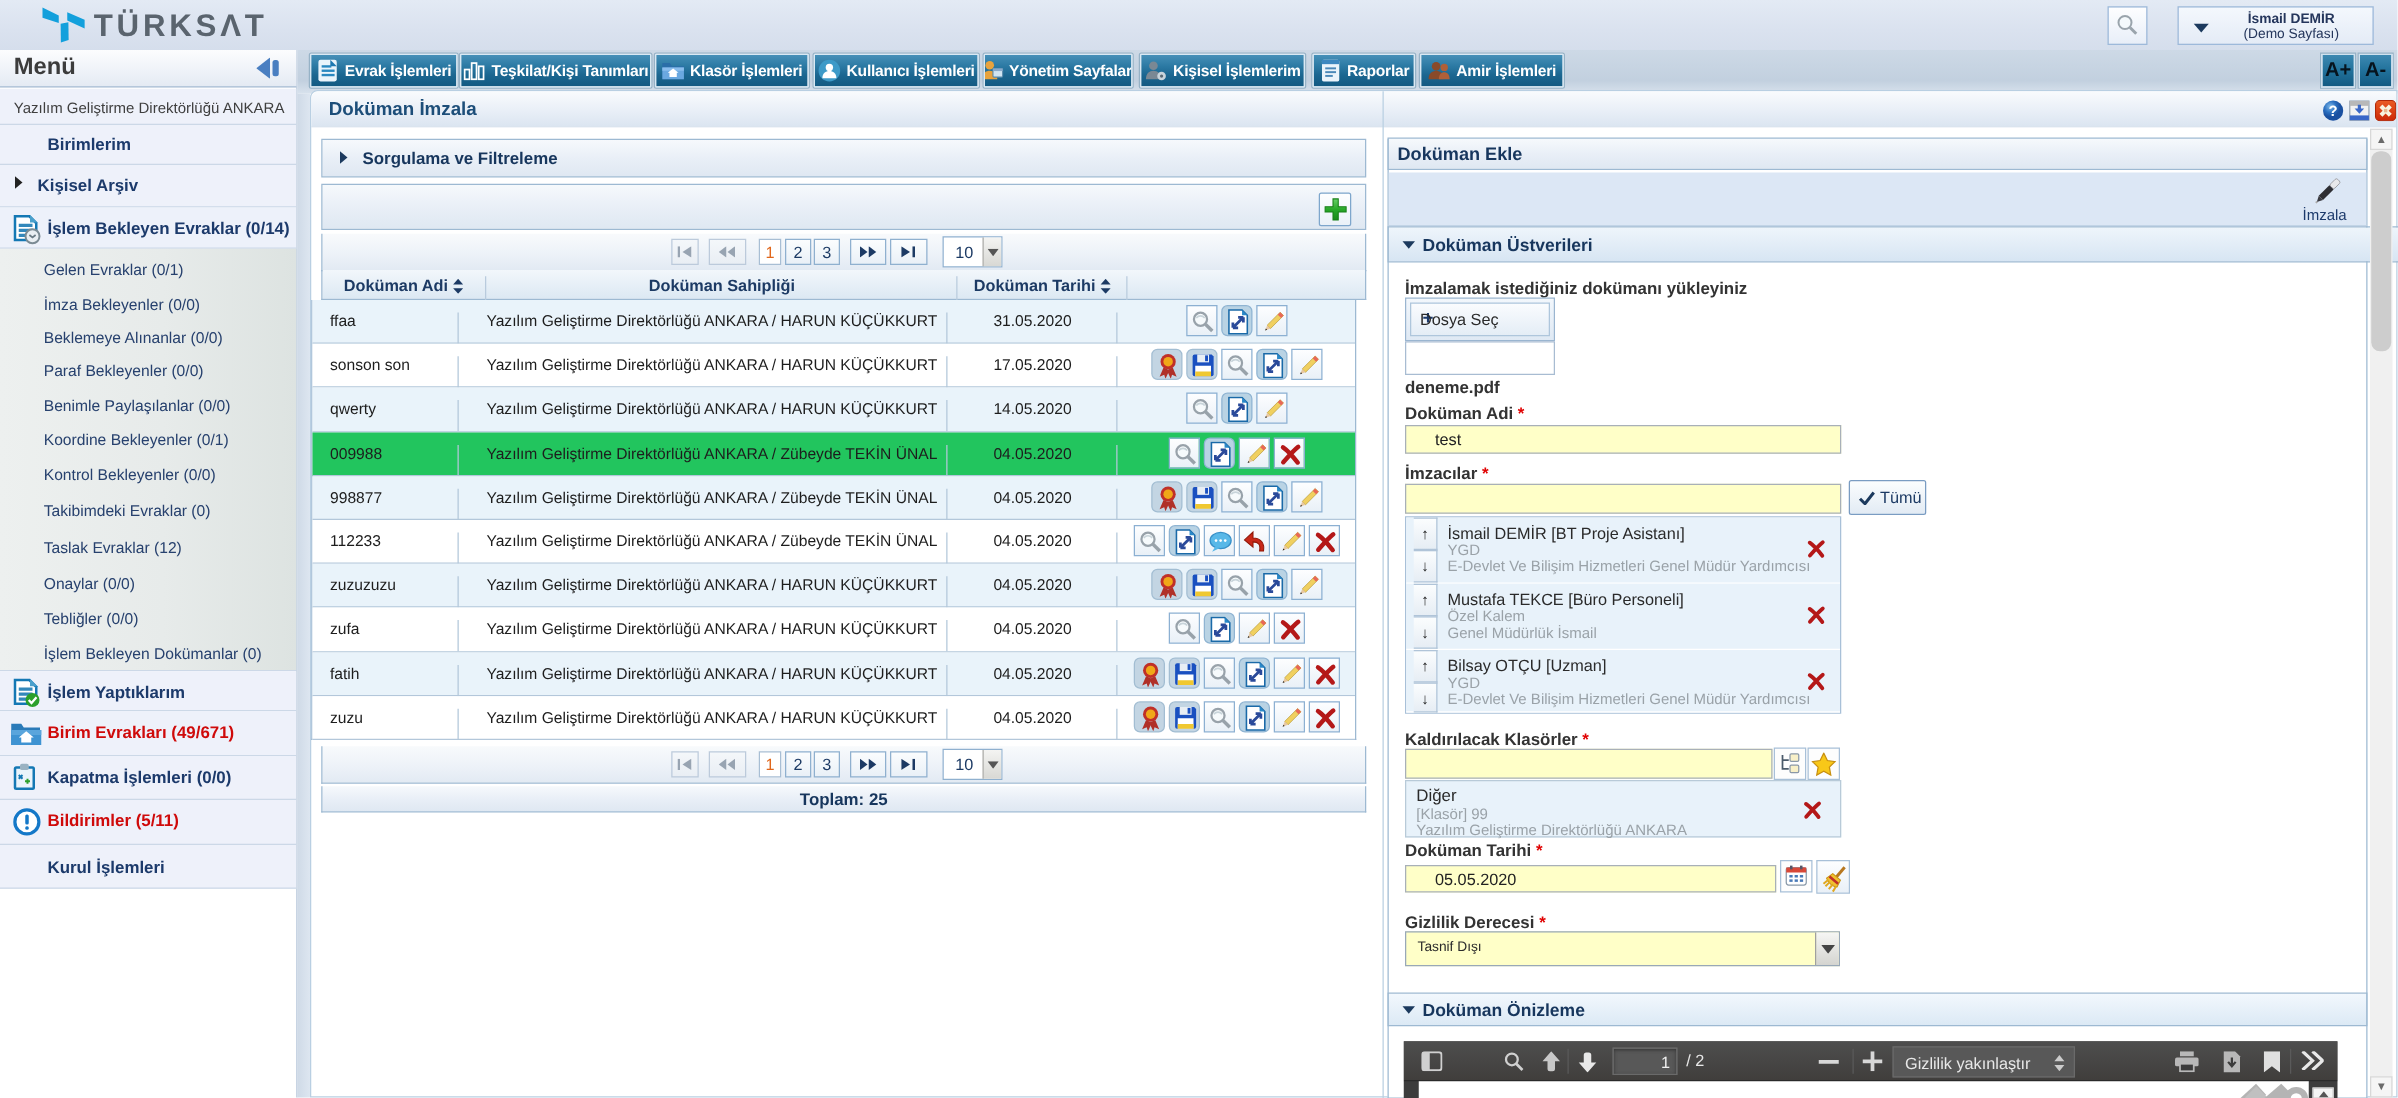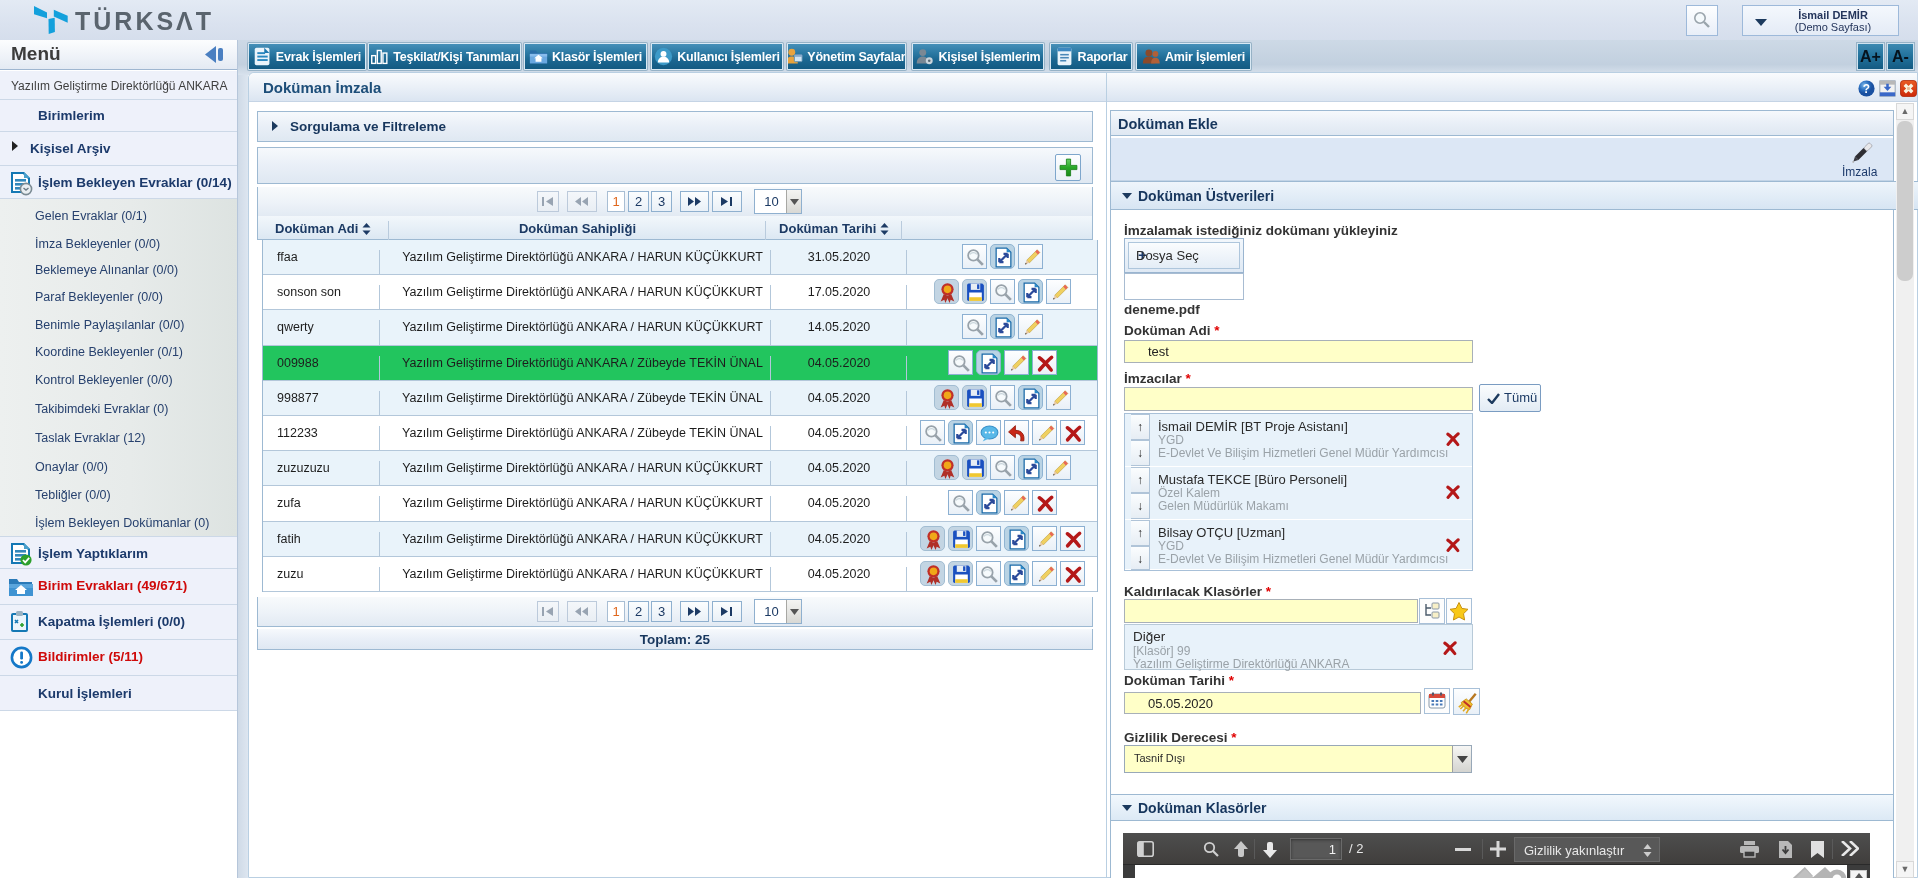--- a/index.html
+++ b/index.html
@@ -383,21 +383,21 @@
           <path d="M4.5 0 L8.5 4.5 H0.5 Z" fill="#1c3a64"></path>
           <path d="M4.5 12 L8.5 7.5 H0.5 Z" fill="#1c3a64"></path>
         </svg></span>
     <span class="hc" style="left:132px;width:376px;">Doküman Sahipliği</span>
     <span class="hc" style="left:509px;width:135px;">Doküman Tarihi <svg width="9" height="12" viewBox="0 0 9 12" style="vertical-align:-2px">
           <path d="M4.5 0 L8.5 4.5 H0.5 Z" fill="#1c3a64"></path>
           <path d="M4.5 12 L8.5 7.5 H0.5 Z" fill="#1c3a64"></path>
         </svg></span>
     <span class="hc" style="left:645px;width:189px;border-right:none;">&nbsp;</span>
   </div>
-  <div style="position:absolute;left:13px;top:167px;width:836px;height:352px;border:1px solid #9db9d2;border-top:none;">
+  <div style="position:absolute;left:0;top:167px;width:836px;height:352px;border:1px solid #9db9d2;border-top:none;">
 <div class="trow" style="top:0.0px;background:#e9f3fa;">
         <span class="c1">ffaa</span>
         <span class="c2">Yazılım Geliştirme Direktörlüğü ANKARA / HARUN KÜÇÜKKURT</span>
         <span class="c3">31.05.2020</span>
         <span class="c4"><span class="ib w"><svg width="21" height="21" style="position:absolute;left:2px;top:2px">
               <use href="#i-mag"></use>
             </svg></span><span class="ib b"><svg width="21" height="21" style="position:absolute;left:2px;top:2px">
               <use href="#i-exp"></use>
             </svg></span><span class="ib w"><svg width="21" height="21" style="position:absolute;left:2px;top:2px">
               <use href="#i-pen"></use>
@@ -622,21 +622,21 @@
         <div class="ssub" style="top:32px;">E-Devlet Ve Bilişim Hizmetleri Genel Müdür Yardımcısı</div>
         <svg class="sx" width="18" height="18" viewBox="0 0 20 20">
             <use href="#i-x"></use>
           </svg>
       </div>
       <div class="sitem" style="top:53px;height:53px;">
         <span class="arr" style="top:0;height:26px;"><b>↑</b></span>
           <span class="arr" style="top:26px;height:26px;"><b>↓</b></span>
         <div class="snm">Mustafa TEKCE [Büro Personeli]</div>
         <div class="ssub" style="top:19px;">Özel Kalem</div>
-        <div class="ssub" style="top:32px;">Gelen Müdürlük Makamı</div>
+        <div class="ssub" style="top:32px;">Genel Müdürlük İsmail</div>
         <svg class="sx" width="18" height="18" viewBox="0 0 20 20">
             <use href="#i-x"></use>
           </svg>
       </div>
       <div class="sitem" style="top:106px;height:50px;">
         <span class="arr" style="top:0;height:26px;"><b>↑</b></span>
           <span class="arr" style="top:26px;height:24px;"><b>↓</b></span>
         <div class="snm">Bilsay OTÇU [Uzman]</div>
         <div class="ssub" style="top:19px;">YGD</div>
         <div class="ssub" style="top:32px;">E-Devlet Ve Bilişim Hizmetleri Genel Müdür Yardımcısı</div>
@@ -699,21 +699,21 @@
     <div style="position:absolute;left:13px;top:634px;width:348px;height:28px;border:1px solid #98a8b8;background:#ffffc8;">
       <span style="position:absolute;left:9px;top:6px;font-size:11px;color:#2a2a2a;">Tasnif Dışı</span>
       <span style="position:absolute;right:0;top:0;width:19px;height:26px;background:linear-gradient(180deg,#f6f6f4,#d4d4d0);border-left:1px solid #a0a0a0;">
           <svg width="11" height="7" viewBox="0 0 11 7" style="position:absolute;left:4px;top:10px">
             <path d="M0 0 h11 l-5.5 7 z" fill="#444"></path>
           </svg>
         </span>
     </div>
     <div class="secbar" style="left:-1px;top:683px;width:784px;height:27px;background:linear-gradient(180deg,#f2f8fd,#dce9f5);">
       <span style="position:absolute;left:11px;top:10px;width:0;height:0;border-left:5px solid transparent;border-right:5px solid transparent;border-top:6px solid #1c3a5e;"></span>
-      <span class="s" style="left:27px;top:5px;font-size:14px;">Doküman Klasörler</span>
+      <span class="s" style="left:27px;top:5px;font-size:14px;">Doküman Önizleme</span>
     </div>
     <div id="pdfv">
       <div style="position:absolute;left:0;top:0;width:747px;height:32px;background:linear-gradient(180deg,#4e4e4e,#403e3c);border-bottom:1px solid #2a2a2a;">
         <svg class="pi" style="left:14px" width="17" height="16" viewBox="0 0 17 16">
             <rect x="0.8" y="0.8" width="15.4" height="14.4" rx="2" fill="none" stroke="#d0d0d0" stroke-width="1.6"></rect>
             <rect x="0.8" y="0.8" width="6" height="14.4" fill="#d0d0d0"></rect>
           </svg>
         <svg class="pi" style="left:80px" width="16" height="16" viewBox="0 0 16 16">
             <circle cx="6.5" cy="6.5" r="4.7" fill="none" stroke="#d0d0d0" stroke-width="1.8"></circle>
             <line x1="10" y1="10" x2="15" y2="15" stroke="#d0d0d0" stroke-width="2.2"></line>

